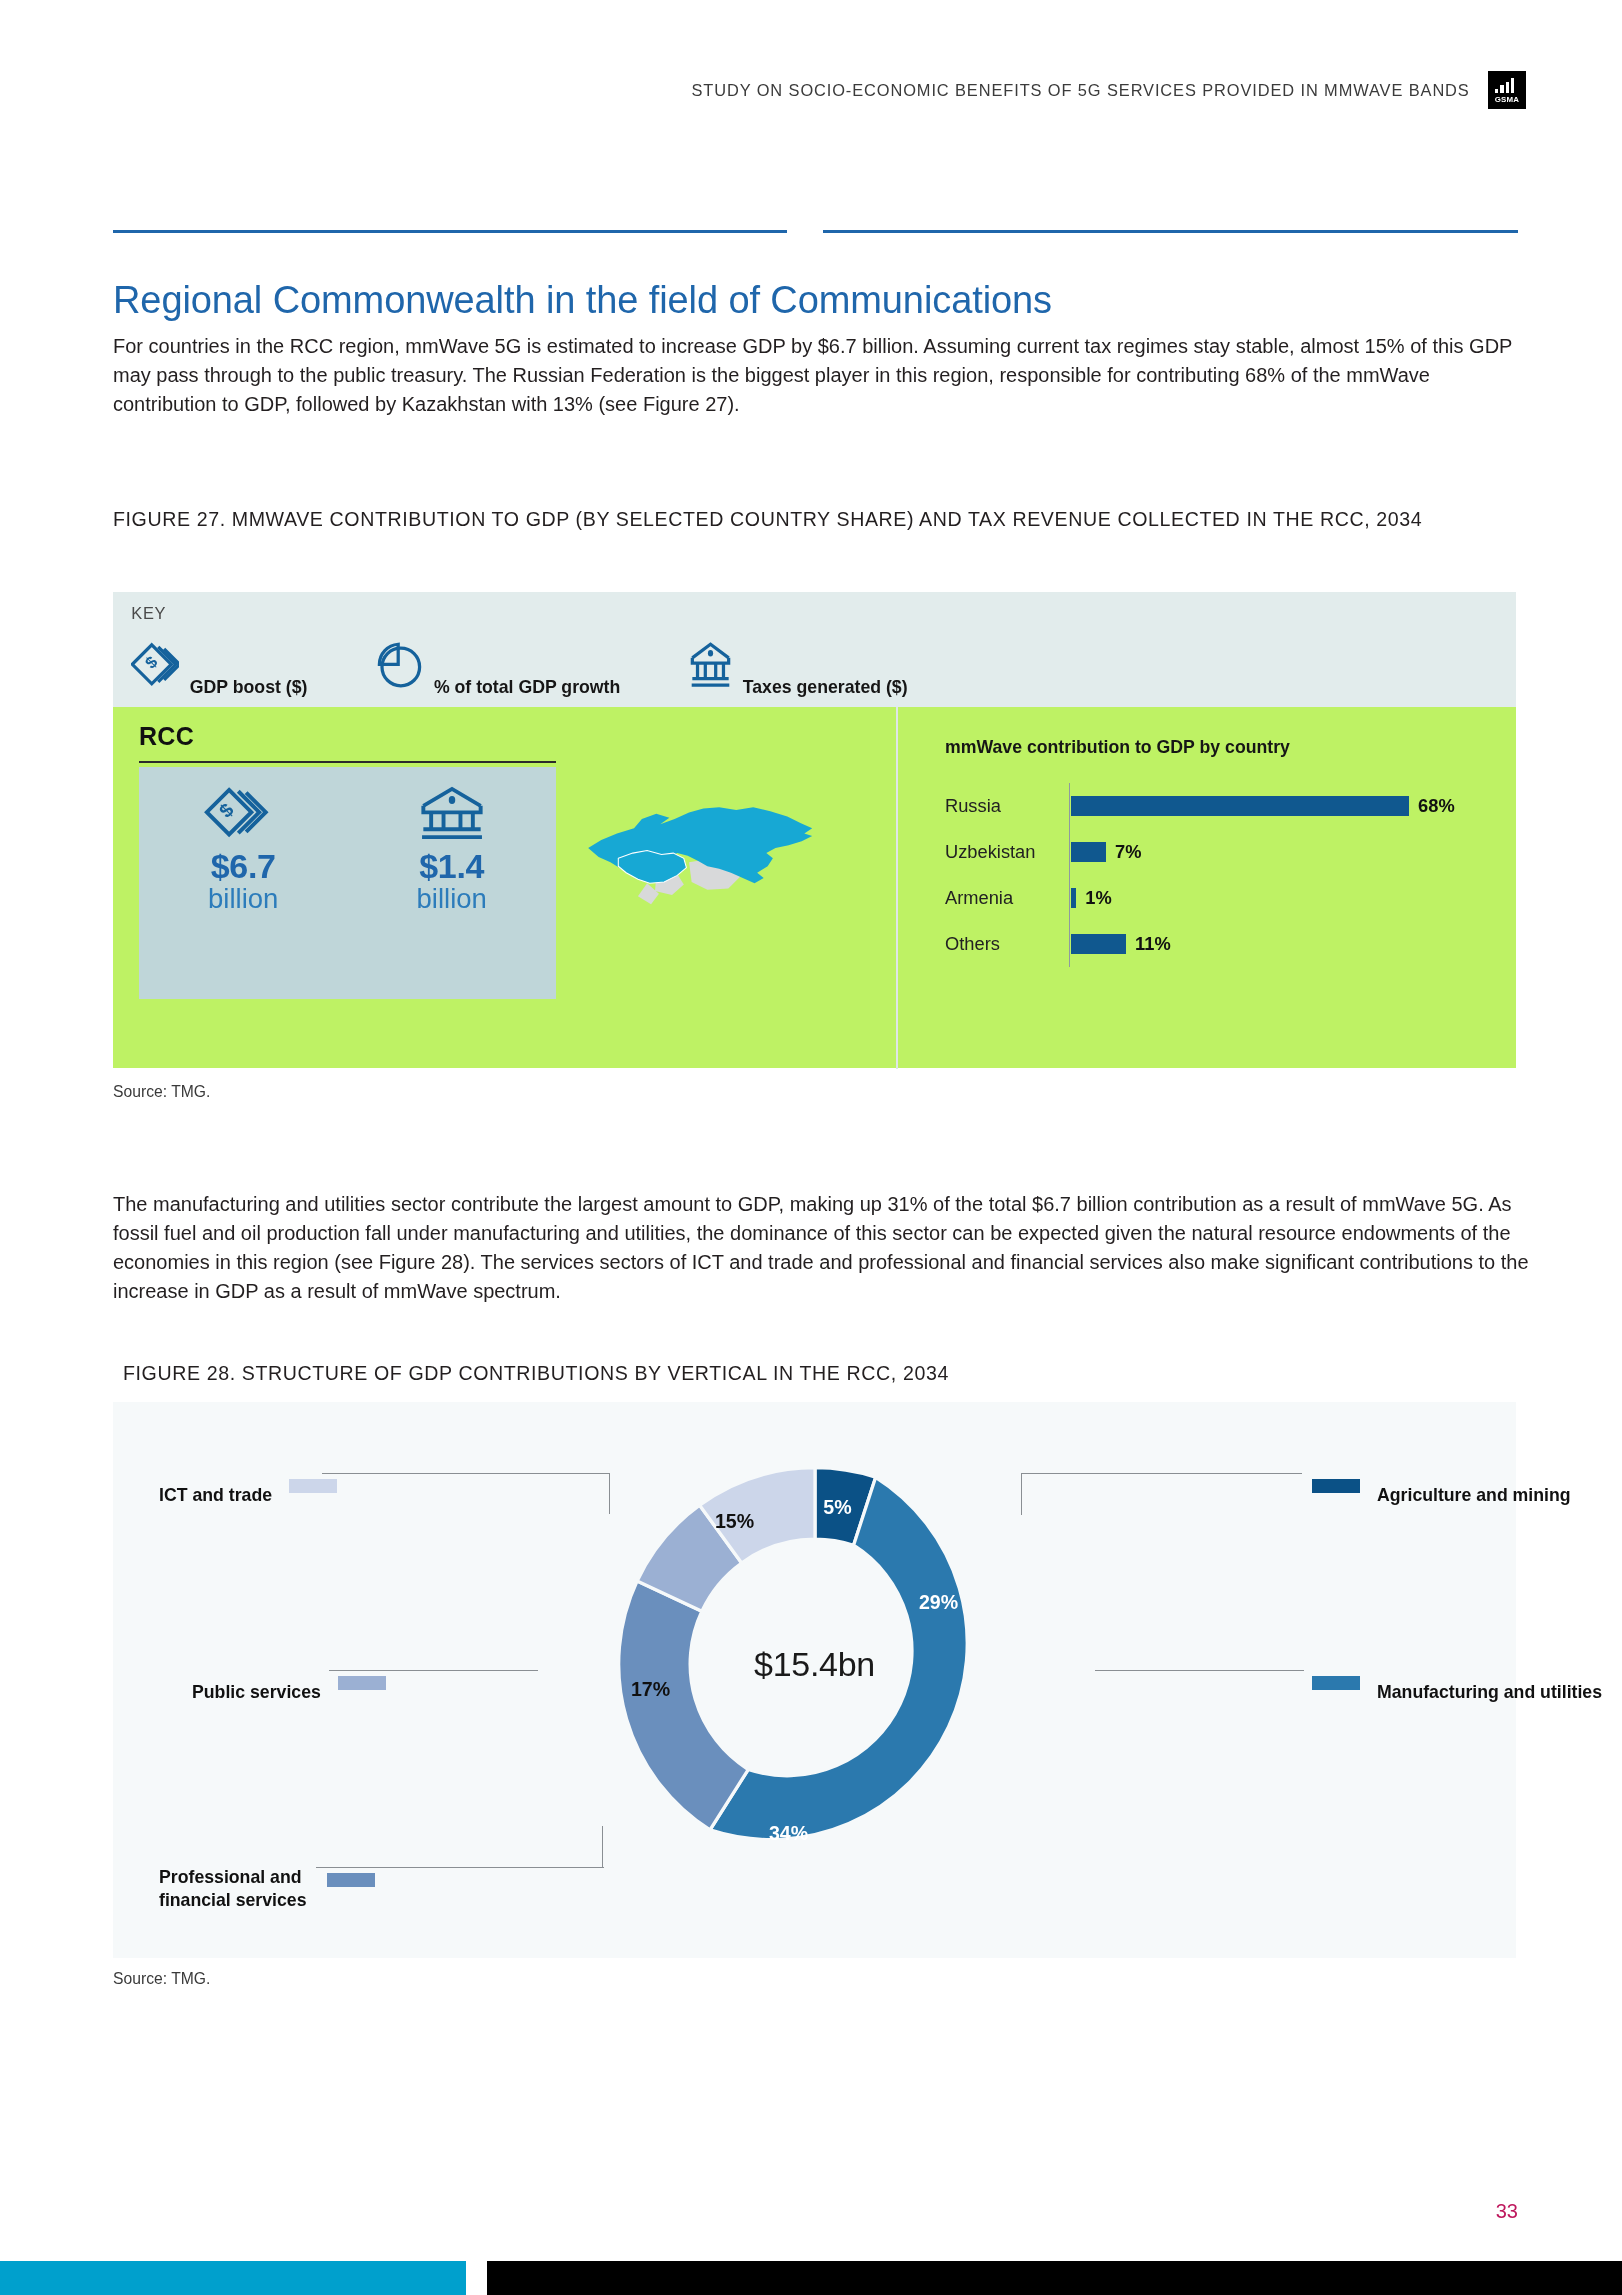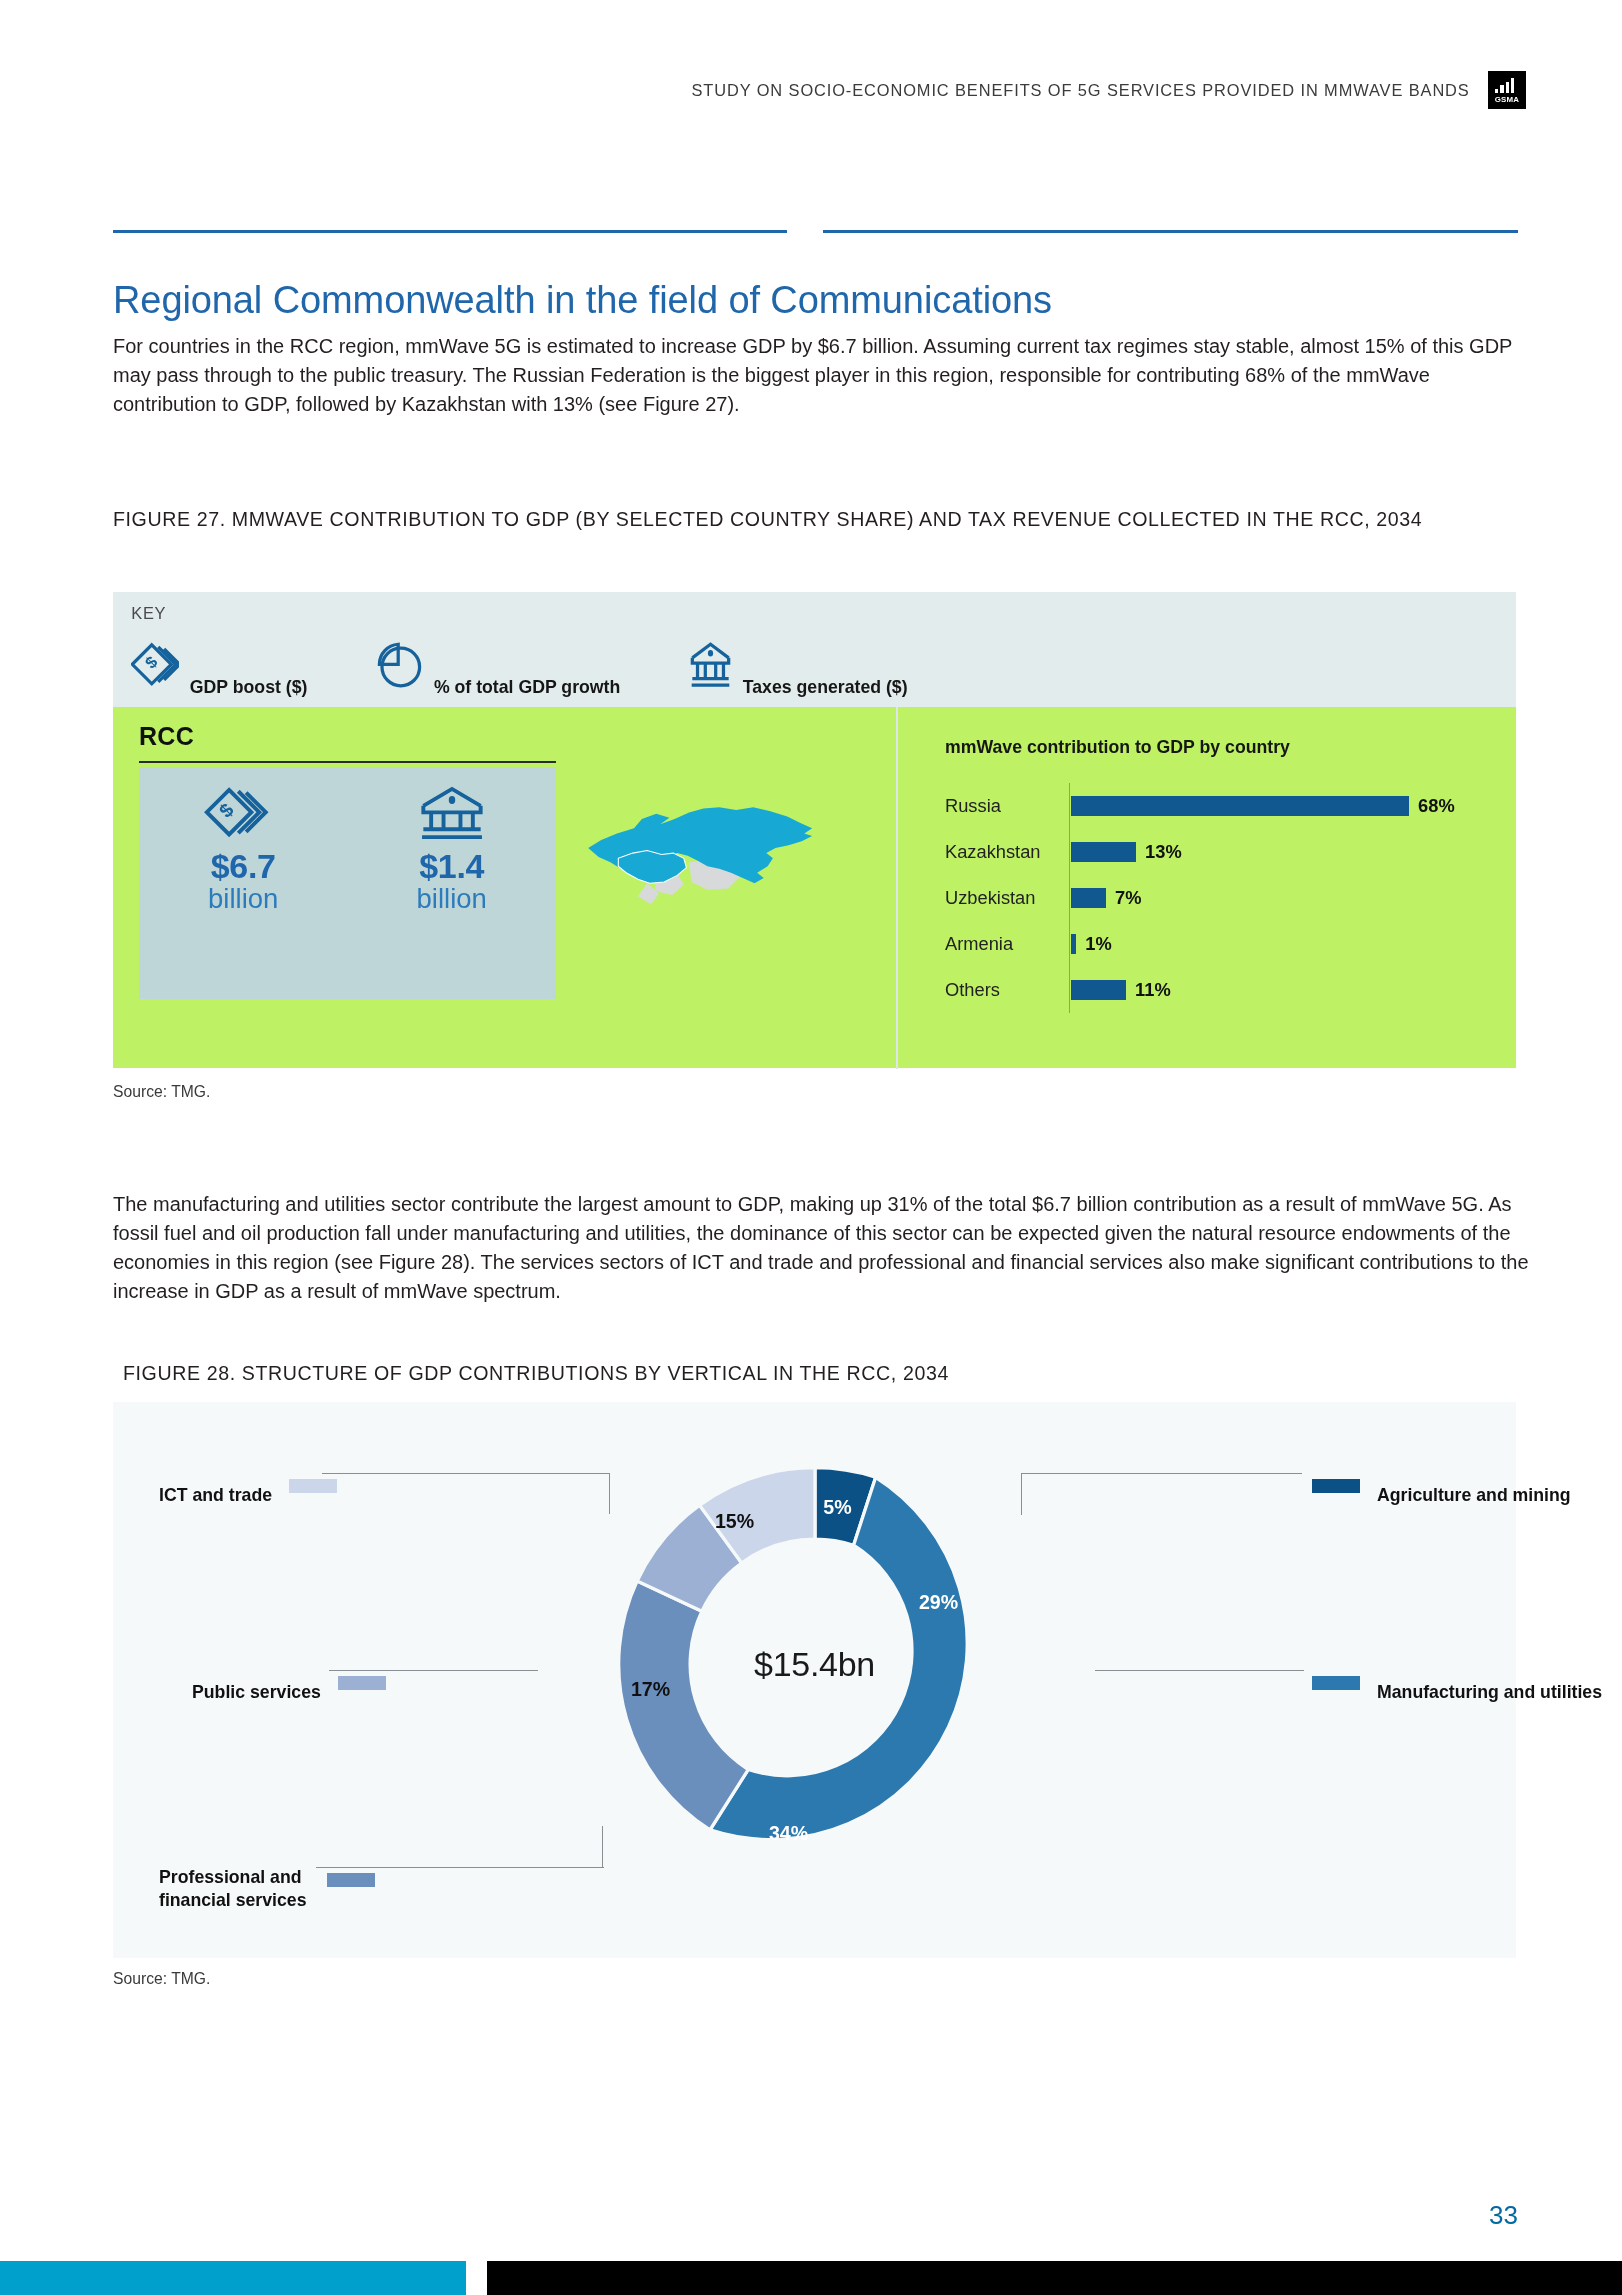--- a/index.html
+++ b/index.html
@@ -352,23 +352,23 @@
   .leader {
     position: absolute;
     background: #8a8f93;
   }
 
   
   .page-number {
     position: absolute;
     top: 2200px;
     right: 105px;
-    font-size: 26px;
+    font-size: 20px;
     font-weight: 300;
-    color: #0369a1;
+    color: #be185d;
   }
   .footer-cyan {
     position: absolute;
     bottom: 0;
     left: 0;
     width: 466px;
     height: 34px;
     background: #00a0cd;
   }
   .footer-black {
@@ -516,27 +516,20 @@
       <div class="bar-axis"></div>
 
       <div class="bar-row">
         <div class="bar-cat">Russia</div>
         <div class="bar-track">
           <div class="bar-fill" style="width:338px"></div>
           <div class="bar-value">68%</div>
         </div>
       </div>
 
-      <div class="bar-row">
-        <div class="bar-cat">Kazakhstan</div>
-        <div class="bar-track">
-          <div class="bar-fill" style="width:65px"></div>
-          <div class="bar-value">13%</div>
-        </div>
-      </div>
 
       <div class="bar-row">
         <div class="bar-cat">Uzbekistan</div>
         <div class="bar-track">
           <div class="bar-fill" style="width:35px"></div>
           <div class="bar-value">7%</div>
         </div>
       </div>
 
       <div class="bar-row">

